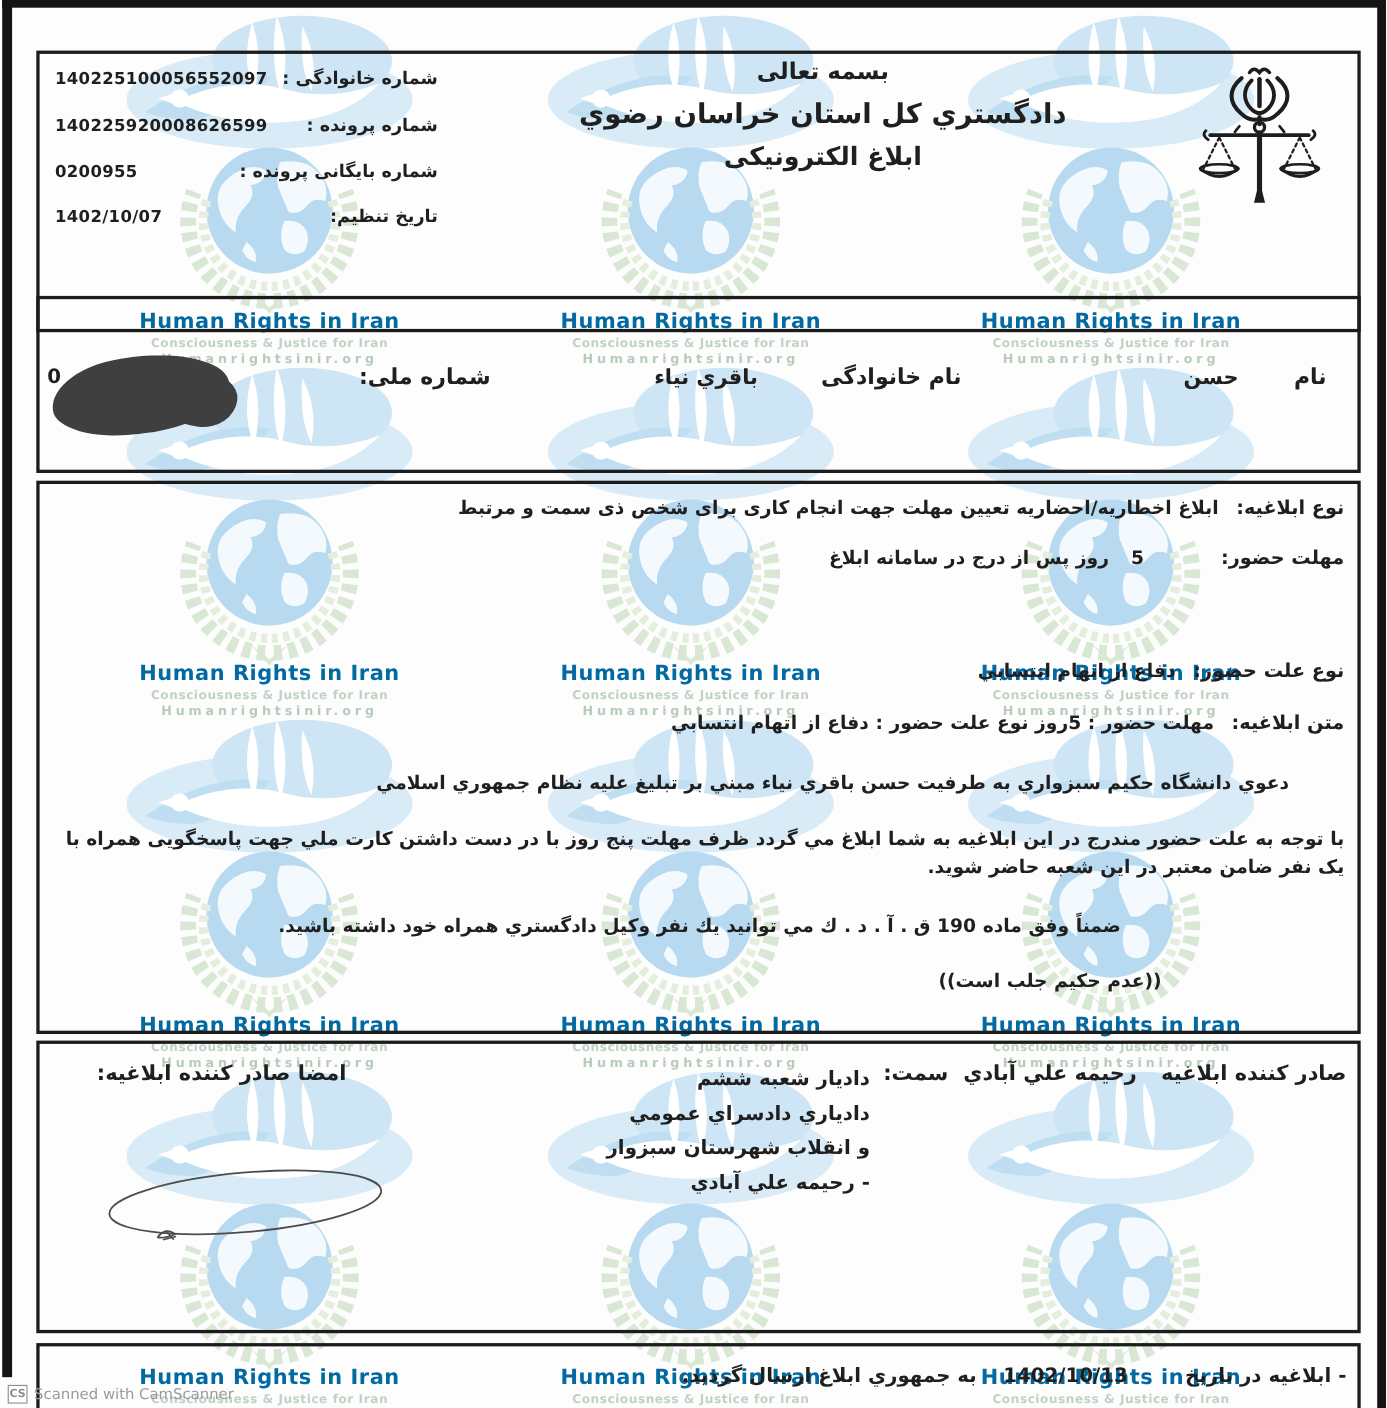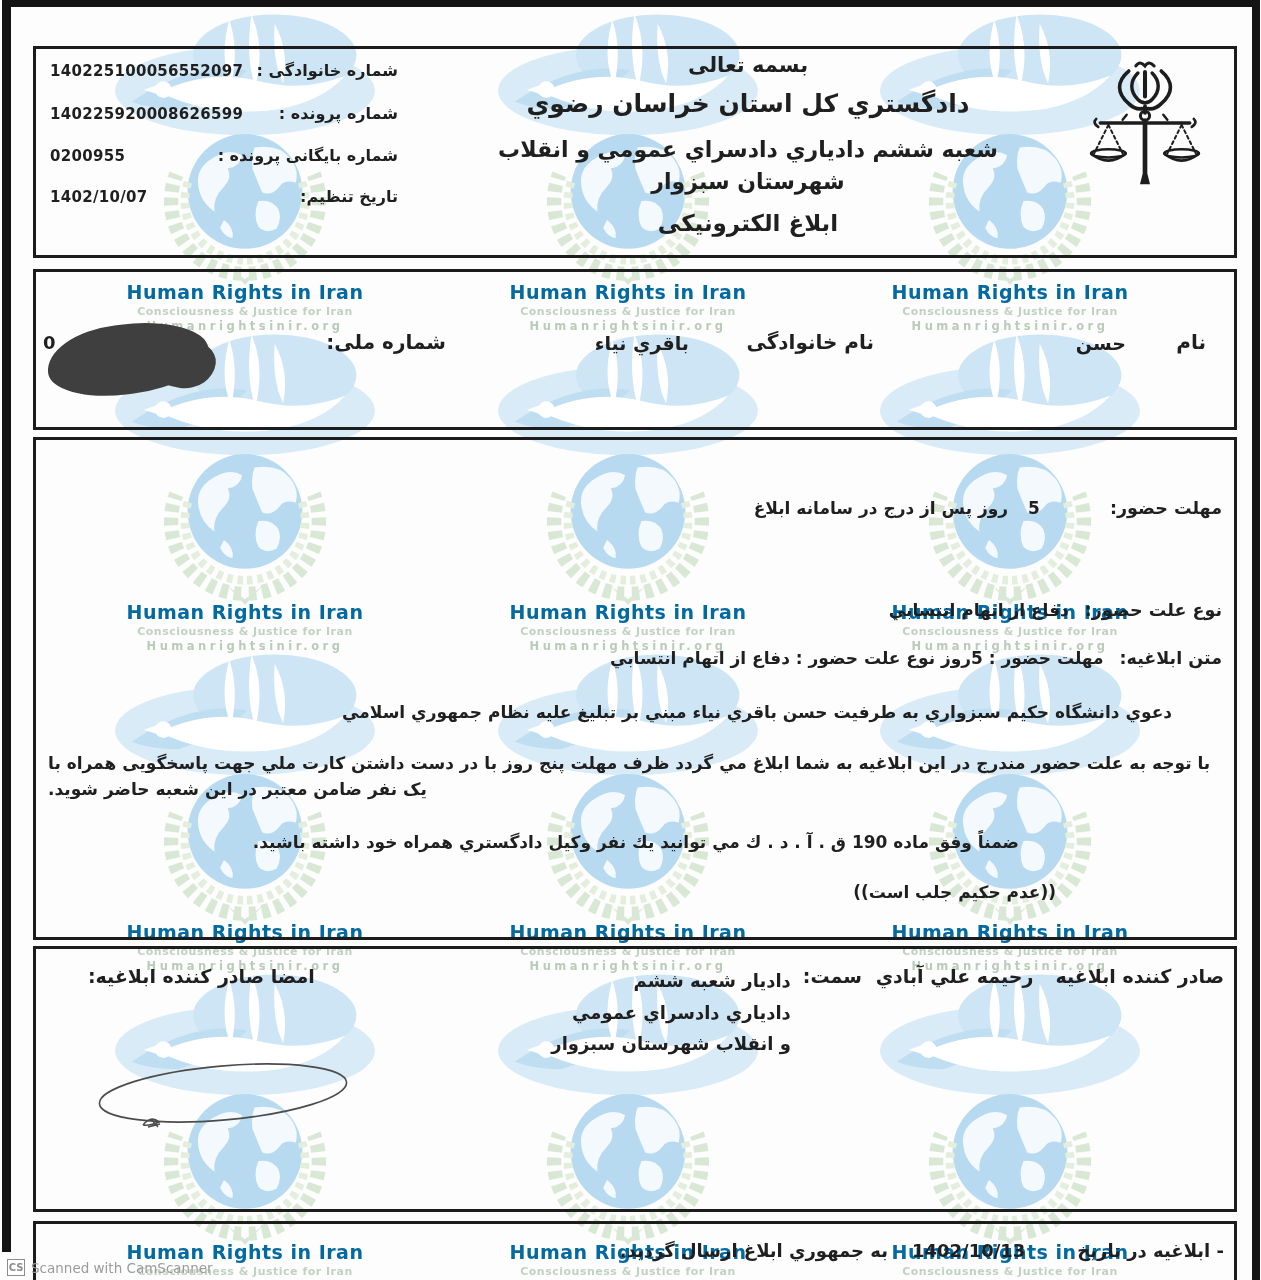--- a/index.html
+++ b/index.html
@@ -19,21 +19,21 @@
   .wm-cell { position:absolute; width:310px; display:flex; flex-direction:column; align-items:center; }
   .wm-dove { width:286px; height:130px; display:block; }
   .wm-globe { width:172px; height:172px; display:block; margin-top:-22px; }
   .wm-texts { margin-top:-6px; text-align:center; line-height:1.25; }
   .wm-title { font-size:19px; font-weight:bold; color:#0369a1; letter-spacing:.5px; }
   .wm-sub   { font-size:11px; font-weight:bold; color:#c2d2c2; letter-spacing:.5px; }
   .wm-url   { font-size:11.5px; font-weight:bold; color:#b9cbb9; letter-spacing:3.5px; }
 
   
   .docbox { position:absolute; left:33px; width:1204px; border:3px solid #1c1c1c; background:transparent; z-index:2; }
-  #box-header { top:46px;  height:212px;padding-left:35px; }
+  #box-header { top:46px;  height:256px;padding-left:35px; }
   #box-person { top:269px; height:161px; }
   #box-main   { top:437px; height:503px; }
   #box-issuer { top:946px; height:266px; }
   #box-footer { top:1221px; height:70px; }
 
   
   .hdr-row { position:absolute; left:14px; width:348px; display:flex; justify-content:space-between; align-items:baseline; }
   .hdr-val { direction:ltr; unicode-bidi:embed; font-size:15px; font-weight:bold; letter-spacing:.3px; }
   .hdr-lbl { direction:rtl; font-size:16px; font-weight:bold; }
   .hdr-center { position:absolute; left:452px; top:4px; width:520px; text-align:center; direction:rtl; }
@@ -62,21 +62,21 @@
   .m-row .lbl { font-size:17.5px; }
   #row-type    { top:12px; }
   #row-deadline{ top:58px; }
   #row-reason  { top:160px; }
   #row-body    { top:208px; }
   .gap-s { display:inline-block; width:16px; }
   .gap-m { display:inline-block; width:70px; }
   .gap-n { display:inline-block; width:20px; }
   .para { position:absolute; direction:rtl; font-size:17px; font-weight:bold; }
   #para-claim  { right:62px;  top:262px; white-space:nowrap; }
-  #para-order  { right:12px; left:12px; top:310px; text-align:left; line-height:1.55; }
+  #para-order  { right:12px; left:12px; top:310px; text-align:right; line-height:1.55; }
   #para-lawyer { right:215px; top:392px; white-space:nowrap; }
   #para-arrest { right:178px; top:442px; white-space:nowrap; }
 
   
   .i-row { position:absolute; direction:rtl; white-space:nowrap; }
   #issuer-line { right:10px; top:16px; font-size:19px; }
   #issuer-line .name { margin-right:16px; font-weight:bold; }
   #position-block { right:372px; top:16px; display:flex; direction:rtl; align-items:flex-start; }
   #position-block .lbl { font-size:19px; margin-left:12px; }
   .pos-lines { text-align:right; font-size:18px; font-weight:bold; line-height:1.75; }
@@ -490,24 +490,20 @@
       <span class="hdr-lbl">شماره بایگانی پرونده :</span>
     </div>
     <div class="hdr-row" style="top:138px">
       <span class="hdr-val">1402/10/07</span>
       <span class="hdr-lbl">تاریخ تنظیم:</span>
     </div>
 
     <div class="hdr-center">
       <div class="t-bismillah">بسمه تعالی</div>
       <div class="t-authority">دادگستري کل استان خراسان رضوي</div>
-      <div class="t-branch">
-        <div>شعبه ششم دادیاري دادسراي عمومي و انقلاب</div>
-        <div>شهرستان سبزوار</div>
-      </div>
       <div class="t-doctitle">ابلاغ الکترونیکی</div>
     </div>
 
     <svg class="emblem" viewBox="0 0 120 140" aria-hidden="true">
       <g stroke="#1d1d1d" fill="none" stroke-linecap="round">
         <path d="M51,8 q4,-6 9,0 q4,-6 9,0" stroke-width="3"></path>
         <path d="M60,14 v24" stroke-width="4"></path>
         <path d="M53,15 C45,23 45,33 53,41 q4,4 8,3" stroke-width="3.4"></path>
         <path d="M67,15 C75,23 75,33 67,41 q-4,4 -8,3" stroke-width="3.4"></path>
         <path d="M44,13 C32,23 32,35 44,45 q6,6 13,5" stroke-width="3.6"></path>
@@ -532,20 +528,23 @@
     <span class="p-abs lbl" id="first-name-label">نام</span>
     <span class="p-abs" id="first-name">حسن</span>
     <span class="p-abs lbl" id="last-name-label">نام خانوادگی</span>
     <span class="p-abs" id="last-name">باقري نیاء</span>
     <span class="p-abs lbl" id="national-id-label">شماره ملی:</span>
     <span id="partial-digit">0</span>
     <div class="redaction"></div>
   </div>
 
   <div class="docbox" id="box-main">
+    <div class="m-row" id="row-type">
+      <span class="lbl">نوع ابلاغیه:</span><span class="gap-s"></span><span style="font-weight:bold">ابلاغ اخطاریه/احضاریه تعیین مهلت جهت انجام کاری برای شخص ذی سمت و مرتبط</span>
+    </div>
     <div class="m-row" id="row-deadline">
       <span class="lbl">مهلت حضور:</span><span class="gap-m"></span><span style="font-weight:bold">5</span><span class="gap-n"></span><span style="font-weight:bold">روز پس از درج در سامانه ابلاغ</span>
     </div>
     <div class="m-row" id="row-reason">
       <span class="lbl">نوع علت حضور:</span><span class="gap-s"></span><span style="font-weight:bold">دفاع از اتهام انتسابي</span>
     </div>
     <div class="m-row" id="row-body">
       <span class="lbl">متن ابلاغیه:</span><span class="gap-s"></span><span style="font-weight:bold">مهلت حضور : 5روز نوع علت حضور : دفاع از اتهام انتسابي</span>
     </div>
     <div class="para" id="para-claim">دعوي دانشگاه حکیم سبزواري به طرفیت حسن باقري نیاء مبني بر تبلیغ علیه نظام جمهوري اسلامي</div>
@@ -558,20 +557,21 @@
     <div class="i-row" id="issuer-line">
       <span class="lbl">صادر کننده ابلاغیه</span>
       <span class="name">رحیمه علي آبادي</span>
     </div>
     <div class="i-row" id="position-block">
       <span class="lbl">سمت:</span>
       <div class="pos-lines">
         <div>دادیار شعبه ششم</div>
         <div>دادیاري دادسراي عمومي</div>
         <div>و انقلاب شهرستان سبزوار</div>
+        <div>- رحیمه علي آبادي</div>
       </div>
     </div>
     <div id="signature-label">امضا صادر کننده ابلاغیه:</div>
     <svg class="signature" viewBox="0 0 268 96" aria-hidden="true">
       <ellipse cx="132" cy="44" rx="124" ry="27" fill="none" stroke="#4c4c4c" stroke-width="1.6" transform="rotate(-5 132 44)"></ellipse>
       <path d="M52,76 q8,-10 16,-3 q-9,4 -16,3" fill="none" stroke="#4c4c4c" stroke-width="1.6"></path>
       <path d="M60,70 l7,8 M57,78 l12,-3" fill="none" stroke="#4c4c4c" stroke-width="1.4"></path>
     </svg>
   </div>
 

